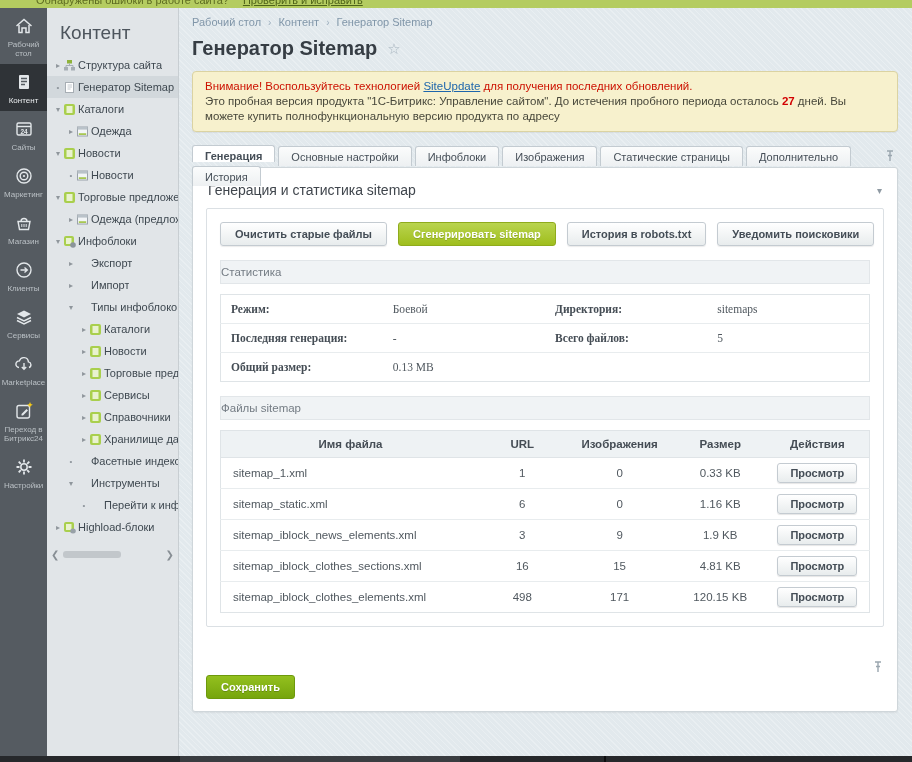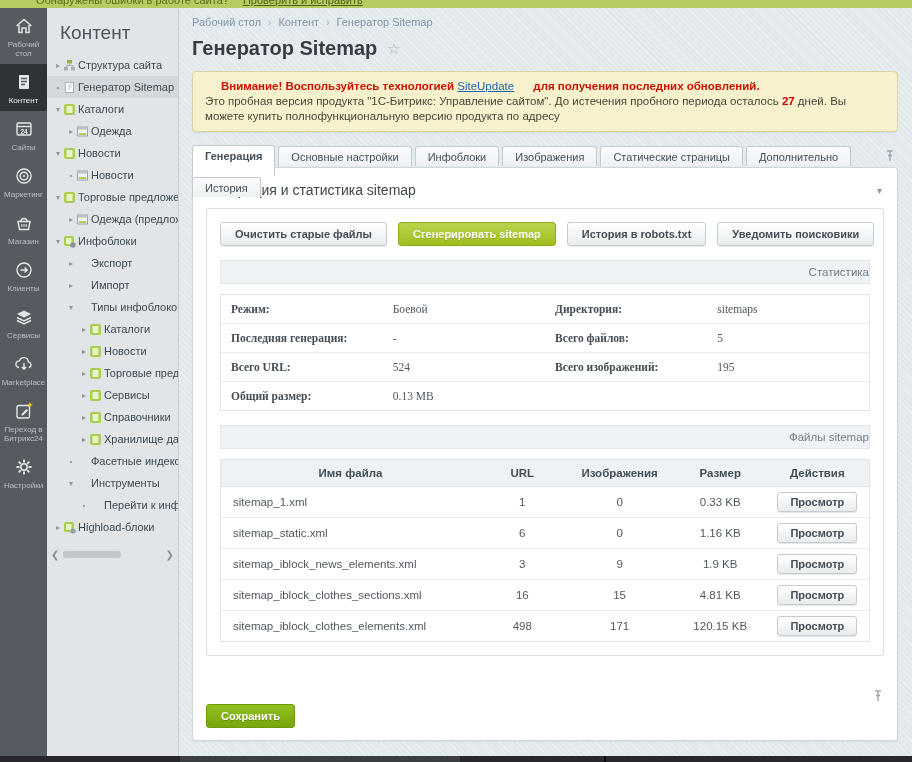--- a/index.html
+++ b/index.html
@@ -41,47 +41,47 @@
   .breadcrumb { font-size:11px; color:#8096a9; }
   .breadcrumb a { color:#8096a9; text-decoration:none; cursor:pointer; }
   .breadcrumb .sep { margin:0 7px; color:#9fb0bf; font-size:10px; }
 
   .title-row { margin-top:9px; display:flex; align-items:center; }
   .page-title { font-size:20px; font-weight:bold; color:#363d44; }
   .fav-star { font-size:15px; color:#a9b6c0; margin-left:10px; cursor:pointer; }
 
   .warn-box { margin-top:11px; background:#f7f1cd; border:1px solid #dbd3a2; border-radius:4px;
               padding:7px 12px; font-size:11.5px; line-height:15px; color:#47473a; box-shadow:0 1px 1px rgba(0,0,0,.06); }
-  .warn-red { color:#cc1100; font-weight:bold;margin-left:16px; }
+  .warn-red { color:#cc1100; font-weight:normal; }
   .lnk { color:#1e66ac; text-decoration:underline; cursor:pointer; }
   .days-red { color:#d20000; font-weight:bold; }
 
   .tabs-row { margin-top:13px; position:relative; height:22px; z-index:2; }
   .tab { display:inline-block; padding:4px 12px 3px; margin-right:3px; font-size:11px; color:#454e57;
          background:linear-gradient(#fbfcfc,#edf0f2); border:1px solid #c3cbd1; border-bottom:none;
          border-radius:3px 3px 0 0; cursor:pointer; position:relative; top:1px; }
-  .tab.active { background:#fff; font-weight:bold; padding-bottom:14px; top:0; z-index:3; }
+  .tab.active { background:#fff; font-weight:bold; padding-bottom:0; top:0; z-index:3; }
   .pin { position:absolute; right:2px; top:4px; cursor:pointer; }
 
   .panel { position:relative; background:#fff; border:1px solid #cfd6da; border-radius:0 3px 3px 3px;
            box-shadow:0 1px 2px rgba(0,0,0,.06); padding:12px 13px 12px 13px; z-index:1; }
   .sec-head { display:flex; align-items:center; justify-content:space-between; padding:2px 2px 0 2px; }
   .sec-title { font-size:14px; color:#40464d; }
   .sec-chevron { color:#8f9aa3; font-size:10px; cursor:pointer; }
 
   .inner-box { margin-top:10px; border:1px solid #dbe0e4; border-radius:2px; padding:13px; }
 
   .btn-row { display:flex; gap:11px; }
   .btn { font-size:11px; font-weight:bold; border-radius:3px; padding:5px 14px; cursor:pointer; white-space:nowrap; }
   .btn-green { color:#fff; text-shadow:0 1px 0 rgba(0,0,0,.15); background:linear-gradient(#b9d44e,#9fbe1d); border:1px solid #8fab1c; }
   .btn-gray { color:#444d56; background:linear-gradient(#ffffff,#e8eced); border:1px solid #c4cbd1; box-shadow:0 1px 1px rgba(0,0,0,.08); }
   .btn-save { color:#fff; text-shadow:0 1px 0 rgba(0,0,0,.2); background:linear-gradient(#93c01e,#76a50d); border:1px solid #6d990c;margin-top:36px; }
 
   .bar { margin-top:14px; background:#f0f3f5; border:1px solid #e2e6e9; color:#747c84; font-size:11.5px;
-         text-align:right; padding:5px 0; }
+         text-align:left; padding:5px 0; }
 
   table.grid { width:100%; border-collapse:collapse; margin-top:10px; border:1px solid #dfe4e7; font-size:11.5px; }
   table.grid td, table.grid th { padding:8px 10px; }
   .stats-tbl td { border-top:1px solid #e8ecee; color:#50585f;font-family:Liberation Serif, serif; }
   .stats-tbl tr:first-child td { border-top:none; }
   .stats-tbl td.lb { font-weight:bold; color:#454d55; width:25%; }
   .stats-tbl td.vl { width:25%; }
   .val-green { color:#43a847; }
 
   .files-tbl thead td { background:#eef2f4; font-weight:bold; color:#454d55; text-align:center; padding:7px 8px;
@@ -458,26 +458,20 @@
                 <td class="lb">Режим:</td>
                 <td class="vl val-green">Боевой</td>
                 <td class="lb">Директория:</td>
                 <td class="vl">sitemaps</td>
               </tr>
               <tr>
                 <td class="lb">Последняя генерация:</td>
                 <td class="vl">-</td>
                 <td class="lb">Всего файлов:</td>
                 <td class="vl">5</td>
-              </tr>
-              <tr>
-                <td class="lb">Всего URL:</td>
-                <td class="vl">524</td>
-                <td class="lb">Всего изображений:</td>
-                <td class="vl">195</td>
               </tr>
               <tr>
                 <td class="lb">Общий размер:</td>
                 <td class="vl">0.13 MB</td>
                 <td class="lb"></td>
                 <td class="vl"></td>
               </tr>
             </tbody>
           </table>
 

